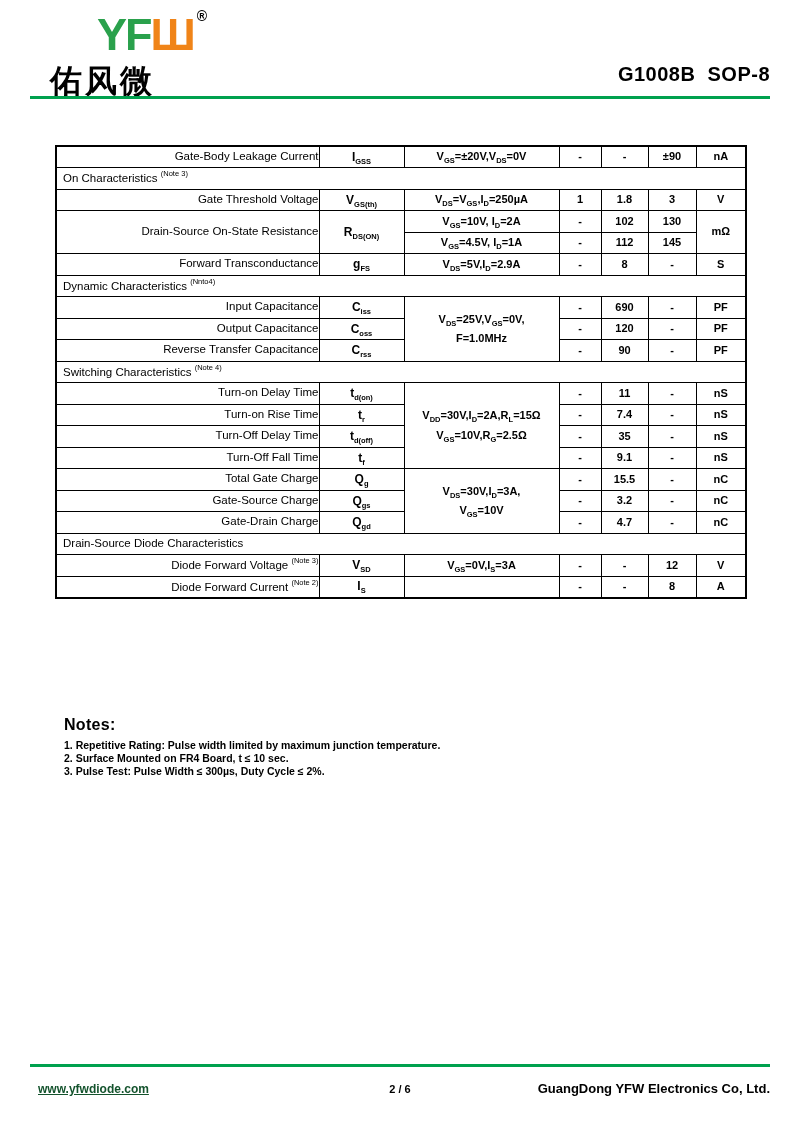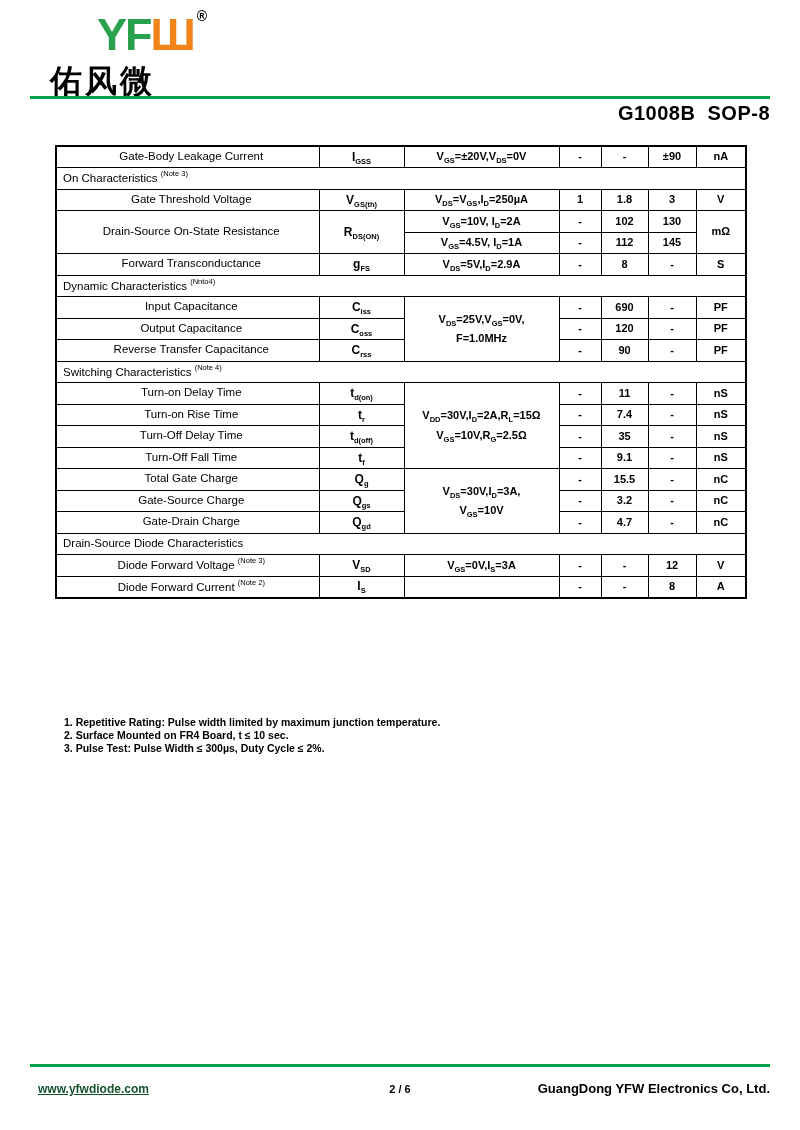--- a/index.html
+++ b/index.html
@@ -5,29 +5,29 @@
   * { margin:0; padding:0; box-sizing:border-box; }
   html,body { width:800px; height:1130px; background:#ffffff; font-family:"Liberation Sans", sans-serif; color:#000; position:relative; overflow:hidden; }
 
   
   .logo { position:absolute; left:50px; top:12px; }
   .logo-row { font-size:45px; font-weight:bold; line-height:1; letter-spacing:-2px; white-space:nowrap;margin-left:47px; }
   .logo-yf { color:#2aa14c; }
   .logo-w  { color:#f08418; }
   .logo-reg { font-size:14px; font-weight:bold; color:#000; letter-spacing:0; vertical-align:top; position:relative; top:-3px; margin-left:3px; }
   .logo-cn { font-size:32px; font-weight:bold; letter-spacing:3px; margin-top:3px; color:#000; }
-  .page-title { position:absolute; top:63px; right:30px; font-size:20px; font-weight:bold; white-space:pre; letter-spacing:0.5px;margin-top:39px; }
+  .page-title { position:absolute; top:63px; right:30px; font-size:20px; font-weight:bold; white-space:pre; letter-spacing:0.5px; }
   .green-rule { position:absolute; left:30px; width:740px; height:3px; background:#00a14e; }
   .rule-top { top:96px; }
   .rule-bottom { top:1064px; }
 
   
   .spec-table { position:absolute; left:55px; top:145px; width:690px; border-collapse:collapse; table-layout:fixed; border:2px solid #000; }
   .spec-table td { border:1.4px solid #000; height:21.5px; font-size:11px; font-weight:bold; text-align:center; vertical-align:middle; padding:0; line-height:1.2; }
-  td.param { text-align:center; padding-left:7px; font-weight:normal; font-size:11.5px; }
+  td.param { text-align:right; padding-left:7px; font-weight:normal; font-size:11.5px; }
   td.symbol { font-size:12px; }
   td.cond { line-height:1.75; }
   td.section-cell { text-align:left; padding-left:6px; font-size:11.5px; font-weight:normal; }
   .spec-table sub { font-size:7.5px; vertical-align:baseline; position:relative; top:3px; font-weight:bold; }
   .spec-table sup { font-size:7.5px; vertical-align:super; position:relative; top:-1px; }
 
   
   .notes { position:absolute; left:64px; top:716px; }
   .notes-title { font-size:16px; font-weight:bold; letter-spacing:0.3px; margin-bottom:5px; }
   .note-line { font-size:10.5px; font-weight:bold; line-height:13px; }
@@ -212,20 +212,21 @@
       <td class="cond"></td>
       <td>-</td>
       <td>-</td>
       <td>8</td>
       <td>A</td>
     </tr>
   </tbody>
 </table>
 
 <div class="notes">
+  <div class="notes-title">Notes:</div>
   <div class="note-line">1. Repetitive Rating: Pulse width limited by maximum junction temperature.</div>
   <div class="note-line">2. Surface Mounted on FR4 Board, t ≤ 10 sec.</div>
   <div class="note-line">3. Pulse Test: Pulse Width ≤ 300µs, Duty Cycle ≤ 2%.</div>
 </div>
 
 <div class="green-rule rule-bottom"></div>
 <a class="footer-link">www.yfwdiode.com</a>
 <div class="footer-page">2 / 6</div>
 <div class="footer-company">GuangDong YFW Electronics Co, Ltd.</div>
 

